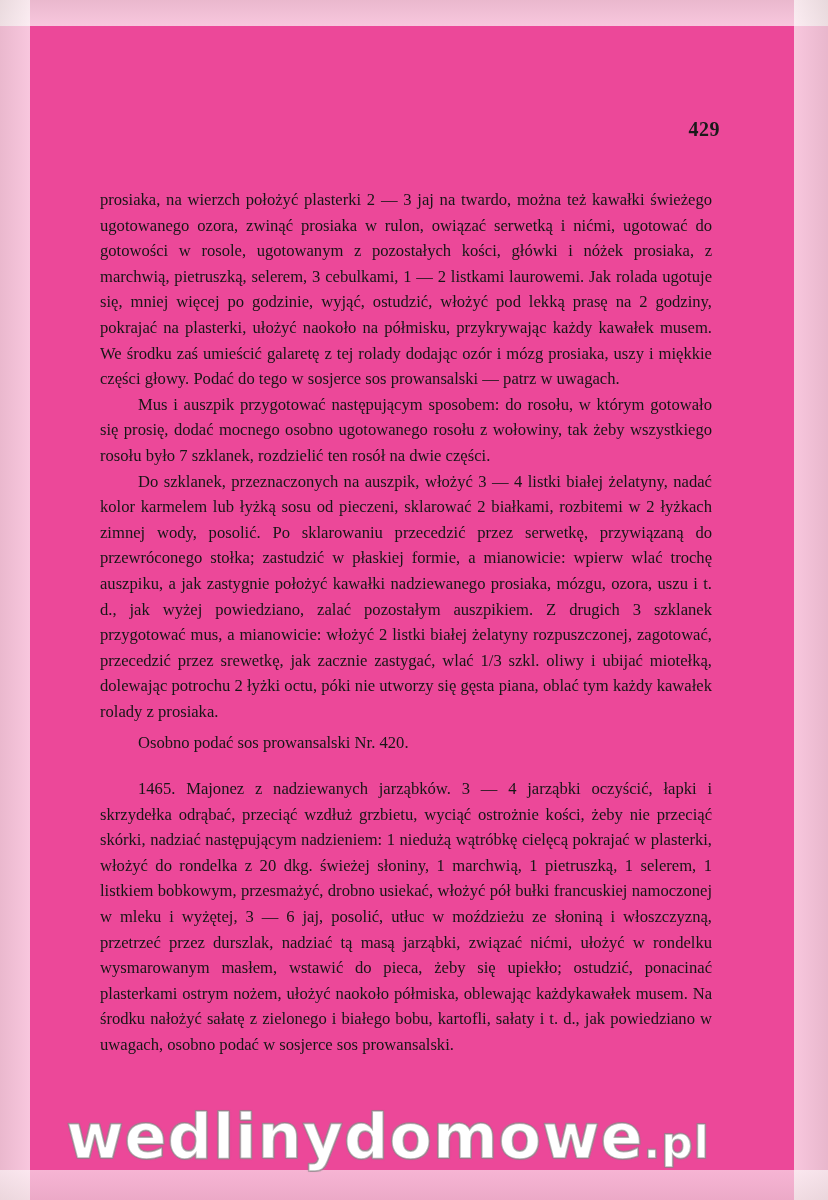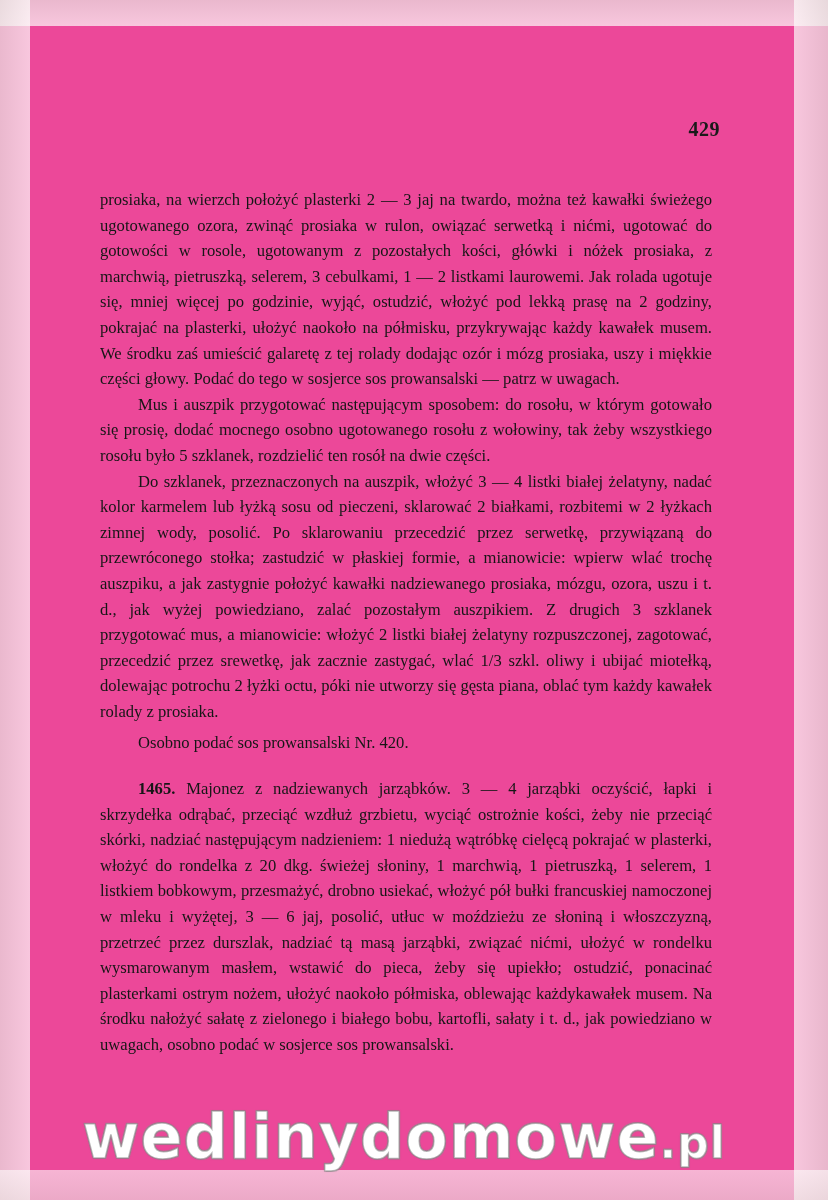--- a/index.html
+++ b/index.html
@@ -85,41 +85,40 @@
   .para + .para {
     margin-top: 0;
   }
   .para.gap-before {
     margin-top: 6px;
   }
   .para.gap-big {
     margin-top: 20px;
   }
   .recipe-num {
-    font-weight: 700;
+    font-weight: 400;
   }
   .recipe-title {
     font-weight: 400;
   }
   .para.recipe {
     text-indent: 38px;
   }
 
   
   .watermark {
     position: absolute;
     left: 0;
     bottom: 18px;
     width: 776px;
     height: 92px;
     display: flex;
     align-items: center;
     justify-content: center;
     pointer-events: none;
-    padding-left: 16px;
   }
   .watermark-text {
     font-family: "DejaVu Sans", sans-serif;
     font-weight: 700;
     font-size: 62px;
     letter-spacing: 1px;
     color: #ffffff;
     text-shadow:
       0 0 2px rgba(120,120,120,.55),
       1px 1px 0 rgba(150,150,150,.45),
@@ -141,21 +140,21 @@
   <div class="scan-edge-left"></div>
   <div class="scan-edge-right"></div>
   <div class="scan-edge-bottom"></div>
 
   <div class="page-number">429</div>
 
   <div class="text-column">
 
     <p class="para">prosiaka, na wierzch położyć plasterki 2 — 3 jaj na twardo,  można też kawałki świeżego ugotowanego ozora, zwinąć prosiaka w rulon, owiązać serwetką i nićmi, ugotować do gotowości w rosole, ugotowanym z pozostałych kości, główki i nóżek prosiaka, z marchwią, pietruszką, selerem, 3 cebulkami, 1 — 2 listkami laurowemi. Jak rolada ugotuje się, mniej więcej po godzinie, wyjąć, ostudzić, włożyć pod lekką prasę na 2 godziny, pokrajać na plasterki, ułożyć naokoło na półmisku, przykrywając każdy kawałek musem. We środku zaś umieścić galaretę z tej rolady dodając ozór i mózg prosiaka, uszy i miękkie części głowy. Podać do tego w sosjerce sos prowansalski — patrz w uwagach.</p>
 
-    <p class="para indent">Mus i auszpik przygotować następującym sposobem: do rosołu, w którym gotowało się prosię, dodać mocnego osobno ugotowanego rosołu z wołowiny, tak żeby wszystkiego rosołu było 5 szklanek, rozdzielić ten rosół na dwie części.</p>
+    <p class="para indent">Mus i auszpik przygotować następującym sposobem: do rosołu, w którym gotowało się prosię, dodać mocnego osobno ugotowanego rosołu z wołowiny, tak żeby wszystkiego rosołu było 7 szklanek, rozdzielić ten rosół na dwie części.</p>
 
     <p class="para indent">Do szklanek, przeznaczonych na auszpik, włożyć 3 — 4 listki białej żelatyny, nadać kolor karmelem lub łyżką sosu od pieczeni, sklarować 2 białkami, rozbitemi w 2 łyżkach zimnej wody, posolić. Po sklarowaniu przecedzić przez serwetkę, przywiązaną do przewróconego stołka; zastudzić w płaskiej formie, a mianowicie: wpierw wlać trochę auszpiku, a jak zastygnie położyć kawałki nadziewanego prosiaka, mózgu, ozora, uszu i t. d., jak wyżej powiedziano, zalać pozostałym auszpikiem.  Z drugich 3 szklanek przygotować mus, a mianowicie: włożyć 2 listki białej żelatyny rozpuszczonej, zagotować, przecedzić przez srewetkę, jak zacznie zastygać, wlać 1/3 szkl. oliwy i ubijać miotełką, dolewając potrochu 2 łyżki octu, póki nie utworzy się gęsta piana, oblać tym każdy kawałek rolady z prosiaka.</p>
 
     <p class="para indent gap-before">Osobno podać sos prowansalski Nr. 420.</p>
 
     <p class="para recipe gap-big"><span class="recipe-num">1465.</span> <span class="recipe-title">Majonez z nadziewanych jarząbków.</span><span> 3 — 4 jarząbki oczyścić, łapki i skrzydełka odrąbać, przeciąć wzdłuż grzbietu, wyciąć ostrożnie kości, żeby nie przeciąć skórki, nadziać następującym nadzieniem: 1 niedużą wątróbkę cielęcą pokrajać w plasterki, włożyć do rondelka z 20 dkg. świeżej słoniny, 1 marchwią, 1 pietruszką, 1 selerem, 1 listkiem bobkowym, przesmażyć, drobno usiekać, włożyć pół bułki francuskiej namoczonej w mleku i wyżętej, 3 — 6 jaj, posolić, utłuc w moździeżu ze słoniną i włoszczyzną, przetrzeć przez durszlak, nadziać tą masą jarząbki,  związać nićmi, ułożyć w rondelku wysmarowanym masłem, wstawić do pieca, żeby się upiekło; ostudzić, ponacinać plasterkami ostrym nożem, ułożyć naokoło półmiska, oblewając każdykawałek musem. Na środku nałożyć sałatę z zielonego i białego bobu, kartofli, sałaty i t. d., jak powiedziano w uwagach, osobno podać w sosjerce sos prowansalski.</span></p>
 
   </div>
 
   <div class="watermark">

